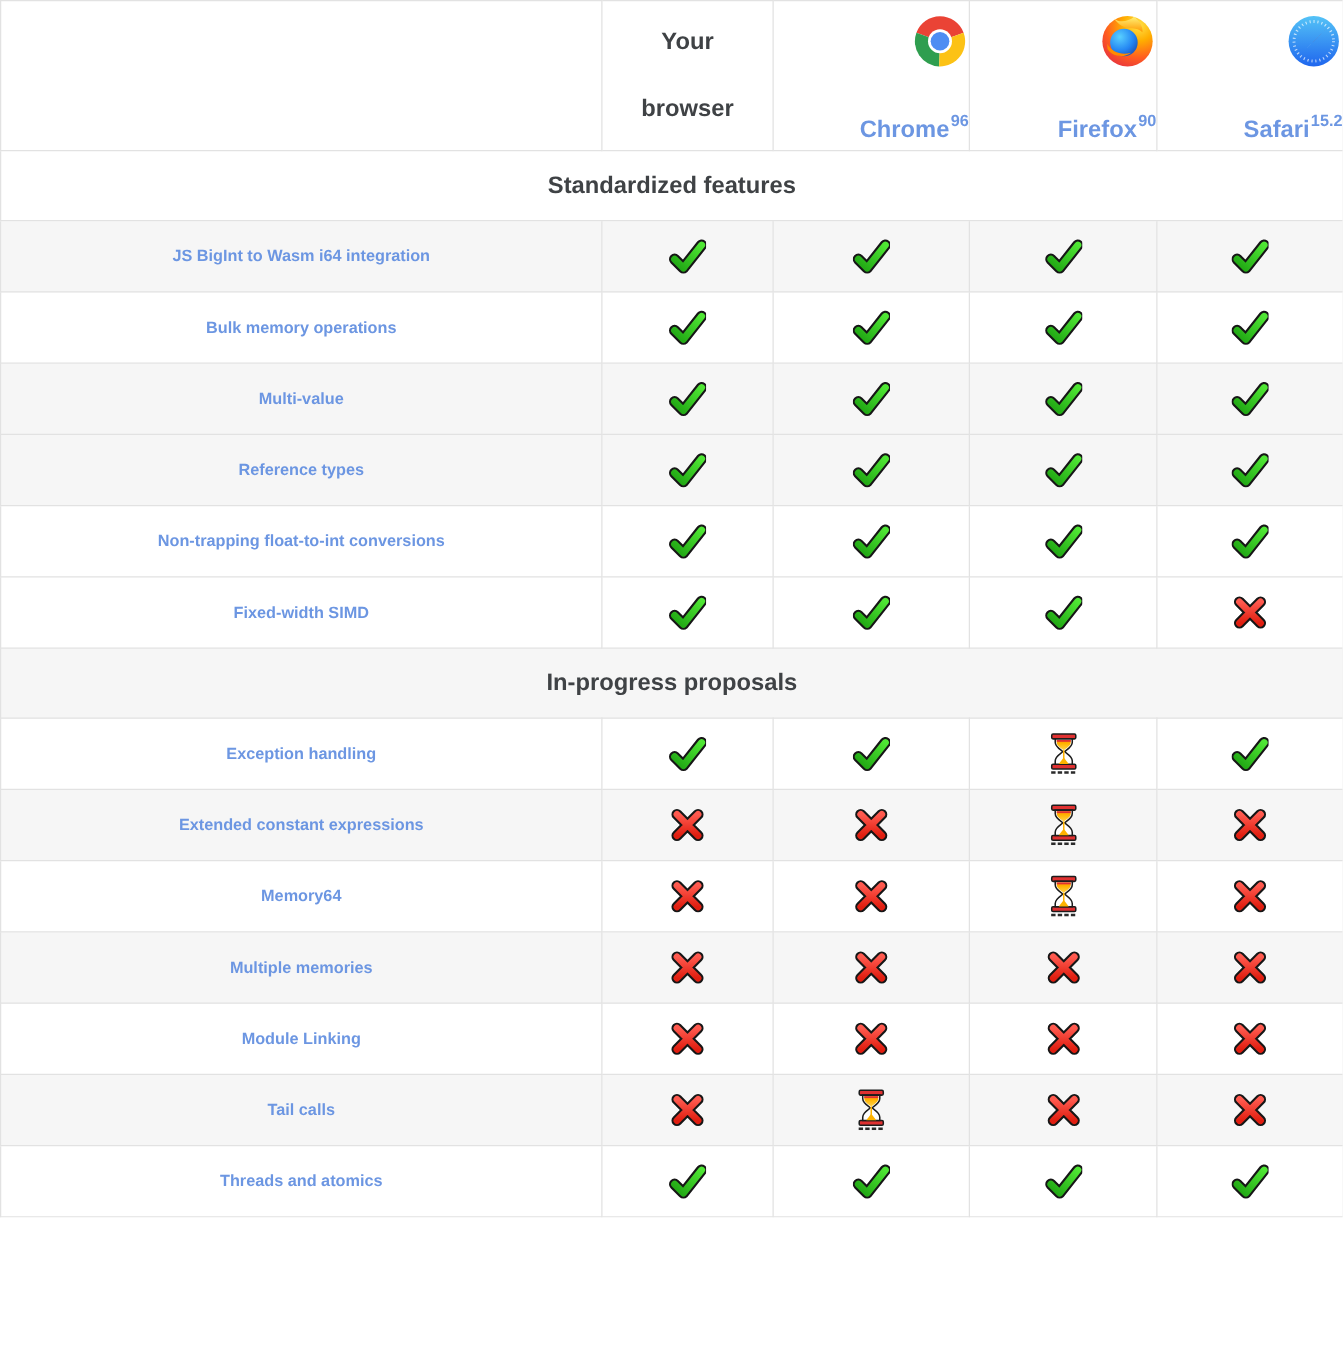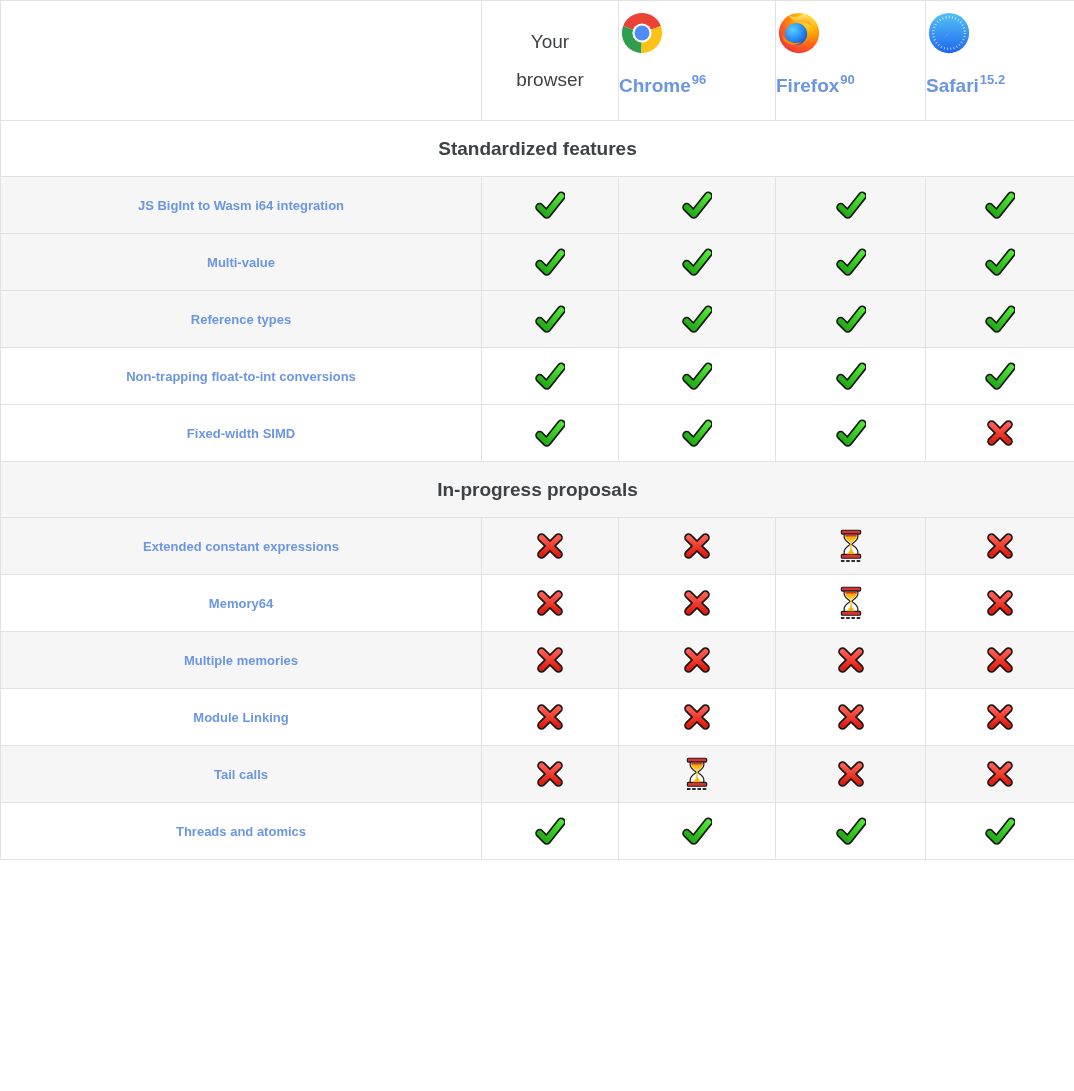--- a/index.html
+++ b/index.html
@@ -5,25 +5,25 @@
   html,body{margin:0;padding:0;background:#ffffff;}
   body{width:1074px;font-family:"Liberation Sans",sans-serif;}
   table.roadmap{border-collapse:collapse;width:1074px;table-layout:fixed;}
   table.roadmap th,table.roadmap td{border:1px solid var(--border,#e2e2e2);text-align:center;vertical-align:middle;padding:0;}
   col.c-feature{width:481px;}
   col.c-your{width:137px;}
   col.c-chrome{width:157px;}
   col.c-firefox{width:150px;}
   col.c-safari{width:149px;}
   thead th{height:119px;background:#ffffff;}
-  .th-stack{display:flex;flex-direction:column;align-items:flex-start;justify-content:flex-start;height:119px;box-sizing:border-box;padding-top:9px;gap:18px;}
+  .th-stack{display:flex;flex-direction:column;align-items:flex-end;justify-content:flex-start;height:119px;box-sizing:border-box;padding-top:9px;gap:35px;}
   .browser-logo{width:46px;height:46px;flex:0 0 auto;}
   .browser-name{font-size:19px;font-weight:700;color:var(--link-blue,#6c96e2);line-height:1;}
   .browser-name sup{font-size:13px;font-weight:700;position:relative;top:-1px;margin-left:1px;}
-  .your-label{font-size:19px;font-weight:400;color:var(--header-text,#3f4245);line-height:38px;max-width:92px;margin:0 auto;}
+  .your-label{font-size:19px;font-weight:700;color:var(--header-text,#3f4245);line-height:54px;max-width:92px;margin:0 auto;}
   tr.section-row td{height:55px;}
   .section-cell{text-align:center;padding-left:537px;background:inherit;}
   .section-title{font-size:19px;font-weight:700;color:var(--header-text,#3f4245);white-space:nowrap;}
   tbody tr{background:#ffffff;}
   tbody tr.alt{background:var(--row-alt-bg,#f6f6f6);}
   tbody td{height:56px;}
   .feature-link{font-size:13px;font-weight:700;color:var(--link-blue,#6c96e2);cursor:pointer;}
   .status-icon{width:30px;height:30px;display:inline-block;vertical-align:middle;}
   .status-icon.hourglass{width:28px;height:34px;}
   .svg-defs{position:absolute;width:0;height:0;overflow:hidden;}
@@ -171,20 +171,35 @@
         <td class="support-cell"><svg class="status-icon">
             <use href="#sym-check"></use>
           </svg></td>
         <td class="support-cell"><svg class="status-icon">
             <use href="#sym-check"></use>
           </svg></td>
         <td class="support-cell"><svg class="status-icon">
             <use href="#sym-check"></use>
           </svg></td>
       </tr>
+      <tr>
+        <td class="feature-cell"><span class="feature-link">Bulk memory operations</span></td>
+        <td class="support-cell"><svg class="status-icon">
+            <use href="#sym-check"></use>
+          </svg></td>
+        <td class="support-cell"><svg class="status-icon">
+            <use href="#sym-check"></use>
+          </svg></td>
+        <td class="support-cell"><svg class="status-icon">
+            <use href="#sym-check"></use>
+          </svg></td>
+        <td class="support-cell"><svg class="status-icon">
+            <use href="#sym-check"></use>
+          </svg></td>
+      </tr>
       <tr class="alt">
         <td class="feature-cell"><span class="feature-link">Multi-value</span></td>
         <td class="support-cell"><svg class="status-icon">
             <use href="#sym-check"></use>
           </svg></td>
         <td class="support-cell"><svg class="status-icon">
             <use href="#sym-check"></use>
           </svg></td>
         <td class="support-cell"><svg class="status-icon">
             <use href="#sym-check"></use>
@@ -234,91 +249,106 @@
         <td class="support-cell"><svg class="status-icon">
             <use href="#sym-check"></use>
           </svg></td>
         <td class="support-cell"><svg class="status-icon">
             <use href="#sym-cross"></use>
           </svg></td>
       </tr>
       <tr class="section-row alt">
         <td colspan="5" class="section-cell"><span class="section-title">In-progress proposals</span></td>
       </tr>
-      <tr class="alt">
-        <td class="feature-cell"><span class="feature-link">Extended constant expressions</span></td>
-        <td class="support-cell"><svg class="status-icon">
-            <use href="#sym-cross"></use>
-          </svg></td>
-        <td class="support-cell"><svg class="status-icon">
-            <use href="#sym-cross"></use>
+      <tr>
+        <td class="feature-cell"><span class="feature-link">Exception handling</span></td>
+        <td class="support-cell"><svg class="status-icon">
+            <use href="#sym-check"></use>
+          </svg></td>
+        <td class="support-cell"><svg class="status-icon">
+            <use href="#sym-check"></use>
           </svg></td>
         <td class="support-cell"><svg class="status-icon hourglass">
             <use href="#sym-hourglass"></use>
           </svg></td>
         <td class="support-cell"><svg class="status-icon">
-            <use href="#sym-cross"></use>
-          </svg></td>
-      </tr>
-      <tr>
-        <td class="feature-cell"><span class="feature-link">Memory64</span></td>
+            <use href="#sym-check"></use>
+          </svg></td>
+      </tr>
+      <tr class="alt">
+        <td class="feature-cell"><span class="feature-link">Extended constant expressions</span></td>
         <td class="support-cell"><svg class="status-icon">
             <use href="#sym-cross"></use>
           </svg></td>
         <td class="support-cell"><svg class="status-icon">
             <use href="#sym-cross"></use>
           </svg></td>
         <td class="support-cell"><svg class="status-icon hourglass">
             <use href="#sym-hourglass"></use>
           </svg></td>
         <td class="support-cell"><svg class="status-icon">
             <use href="#sym-cross"></use>
           </svg></td>
       </tr>
-      <tr class="alt">
-        <td class="feature-cell"><span class="feature-link">Multiple memories</span></td>
-        <td class="support-cell"><svg class="status-icon">
-            <use href="#sym-cross"></use>
-          </svg></td>
-        <td class="support-cell"><svg class="status-icon">
-            <use href="#sym-cross"></use>
-          </svg></td>
-        <td class="support-cell"><svg class="status-icon">
-            <use href="#sym-cross"></use>
-          </svg></td>
-        <td class="support-cell"><svg class="status-icon">
-            <use href="#sym-cross"></use>
-          </svg></td>
-      </tr>
-      <tr>
-        <td class="feature-cell"><span class="feature-link">Module Linking</span></td>
-        <td class="support-cell"><svg class="status-icon">
-            <use href="#sym-cross"></use>
-          </svg></td>
-        <td class="support-cell"><svg class="status-icon">
-            <use href="#sym-cross"></use>
-          </svg></td>
-        <td class="support-cell"><svg class="status-icon">
-            <use href="#sym-cross"></use>
-          </svg></td>
-        <td class="support-cell"><svg class="status-icon">
-            <use href="#sym-cross"></use>
-          </svg></td>
-      </tr>
-      <tr class="alt">
-        <td class="feature-cell"><span class="feature-link">Tail calls</span></td>
+      <tr>
+        <td class="feature-cell"><span class="feature-link">Memory64</span></td>
+        <td class="support-cell"><svg class="status-icon">
+            <use href="#sym-cross"></use>
+          </svg></td>
         <td class="support-cell"><svg class="status-icon">
             <use href="#sym-cross"></use>
           </svg></td>
         <td class="support-cell"><svg class="status-icon hourglass">
             <use href="#sym-hourglass"></use>
           </svg></td>
         <td class="support-cell"><svg class="status-icon">
             <use href="#sym-cross"></use>
           </svg></td>
+      </tr>
+      <tr class="alt">
+        <td class="feature-cell"><span class="feature-link">Multiple memories</span></td>
+        <td class="support-cell"><svg class="status-icon">
+            <use href="#sym-cross"></use>
+          </svg></td>
+        <td class="support-cell"><svg class="status-icon">
+            <use href="#sym-cross"></use>
+          </svg></td>
+        <td class="support-cell"><svg class="status-icon">
+            <use href="#sym-cross"></use>
+          </svg></td>
+        <td class="support-cell"><svg class="status-icon">
+            <use href="#sym-cross"></use>
+          </svg></td>
+      </tr>
+      <tr>
+        <td class="feature-cell"><span class="feature-link">Module Linking</span></td>
+        <td class="support-cell"><svg class="status-icon">
+            <use href="#sym-cross"></use>
+          </svg></td>
+        <td class="support-cell"><svg class="status-icon">
+            <use href="#sym-cross"></use>
+          </svg></td>
+        <td class="support-cell"><svg class="status-icon">
+            <use href="#sym-cross"></use>
+          </svg></td>
+        <td class="support-cell"><svg class="status-icon">
+            <use href="#sym-cross"></use>
+          </svg></td>
+      </tr>
+      <tr class="alt">
+        <td class="feature-cell"><span class="feature-link">Tail calls</span></td>
+        <td class="support-cell"><svg class="status-icon">
+            <use href="#sym-cross"></use>
+          </svg></td>
+        <td class="support-cell"><svg class="status-icon hourglass">
+            <use href="#sym-hourglass"></use>
+          </svg></td>
+        <td class="support-cell"><svg class="status-icon">
+            <use href="#sym-cross"></use>
+          </svg></td>
         <td class="support-cell"><svg class="status-icon">
             <use href="#sym-cross"></use>
           </svg></td>
       </tr>
       <tr>
         <td class="feature-cell"><span class="feature-link">Threads and atomics</span></td>
         <td class="support-cell"><svg class="status-icon">
             <use href="#sym-check"></use>
           </svg></td>
         <td class="support-cell"><svg class="status-icon">

